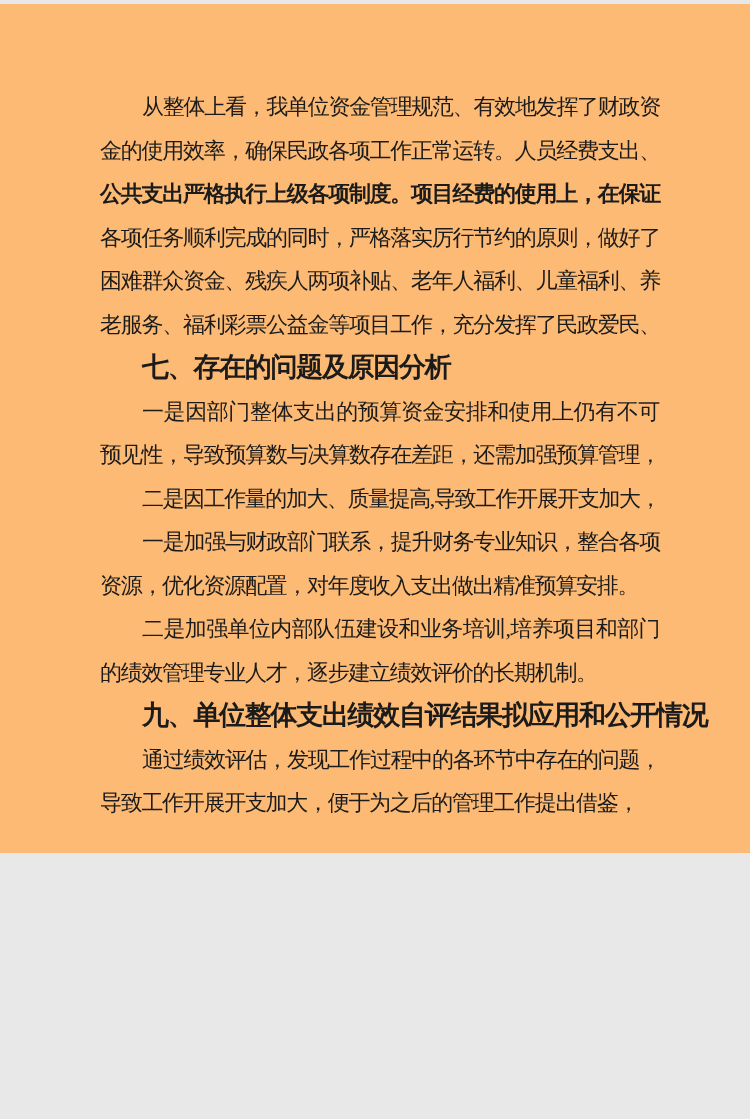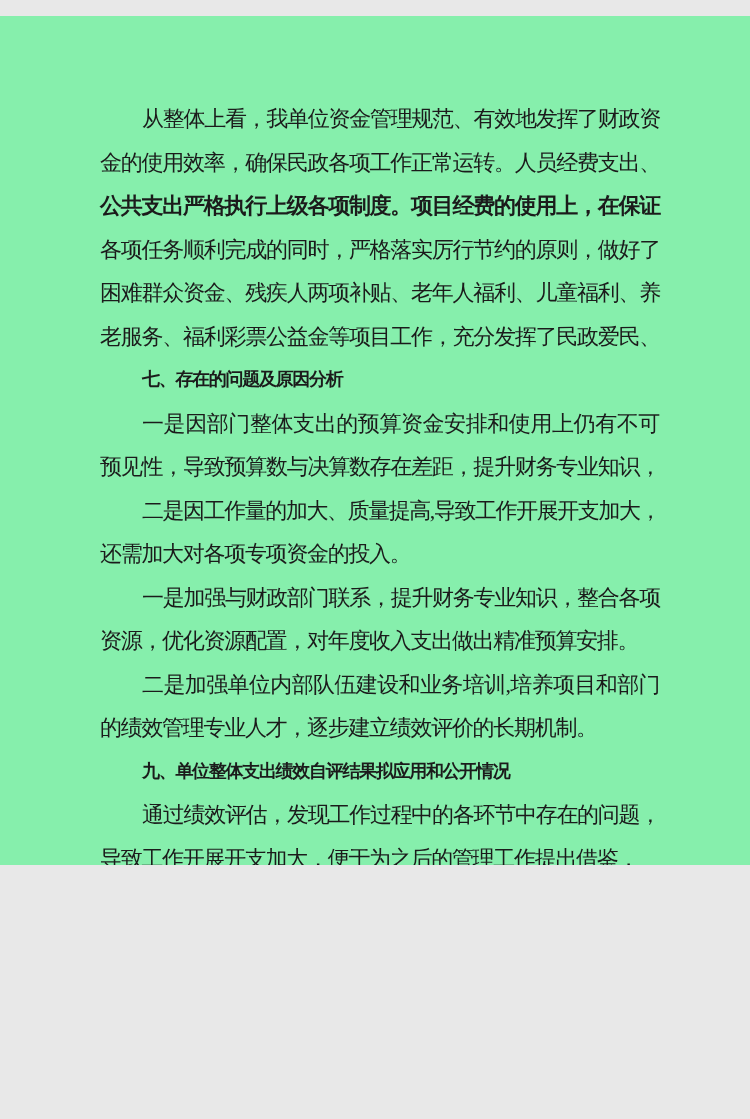--- a/index.html
+++ b/index.html
@@ -1,30 +1,30 @@
 <!DOCTYPE html>
 <html><head>
 <meta charset="utf-8">
 <style>
   html,body{margin:0;padding:0;background:#e8e8e8;}
   .page{
-    position:relative;width:750px;height:849px;background:#86efac;
+    position:relative;width:750px;height:849px;background:#fdba74;
     font-family:"Liberation Serif","DejaVu Serif",serif;
-    color:#1b1b1b;overflow:hidden;margin:16px auto;
+    color:#1b1b1b;overflow:hidden;margin:4px auto;
   }
   .doc-body{position:absolute;left:100px;top:81px;width:560px;}
   .block{margin:0;padding:0;}
   .line{
     height:43.5px;line-height:43.5px;white-space:nowrap;
     font-size:22px;overflow:visible;
   }
   .line.first{padding-left:42px;}
   .heading .line{
     font-family:"Liberation Sans","DejaVu Sans",sans-serif;
-    font-weight:700;font-size:18px;
+    font-weight:700;font-size:27px;
   }
   .footer{
     position:absolute;left:103px;top:1040px;height:30px;line-height:30px;
     font-size:21px;letter-spacing:1px;color:#222222;
   }
 </style>
 </head>
 <body>
 
 <div class="page">
@@ -35,25 +35,24 @@
         <div class="line"><span style="letter-spacing: -1.26px; font-weight: bold;">公共支出严格执行上级各项制度。项目经费的使用上，在保证</span></div>
         <div class="line"><span style="letter-spacing: -1.26px;">各项任务顺利完成的同时，严格落实厉行节约的原则，做好了</span></div>
         <div class="line"><span style="letter-spacing: -1.26px;">困难群众资金、残疾人两项补贴、老年人福利、儿童福利、养</span></div>
         <div class="line"><span style="letter-spacing: -1.26px; text-align: right;">老服务、福利彩票公益金等项目工作，充分发挥了民政爱民、</span></div>
       </div>
       <div class="block heading">
         <div class="line first last"><span style="letter-spacing: -1.3px;">七、存在的问题及原因分析</span></div>
       </div>
       <div class="block para">
         <div class="line first"><span style="letter-spacing: -0.42px;">一是因部门整体支出的预算资金安排和使用上仍有不可</span></div>
-        <div class="line"><span style="letter-spacing: -1.26px;">预见性，导致预算数与决算数存在差距，提升财务专业知识，</span></div>
+        <div class="line"><span style="letter-spacing: -1.26px;">预见性，导致预算数与决算数存在差距，还需加强预算管理，</span></div>
       </div>
       <div class="block para">
         <div class="line first"><span style="letter-spacing: -1.44px;">二是因工作量的加大、质量提高,导致工作开展开支加大，</span></div>
-        <div class="line last"><span style="letter-spacing: -1.3px;">还需加大对各项专项资金的投入。</span></div>
       </div>
       <div class="block para">
         <div class="line first"><span style="letter-spacing: -1.28px;">一是加强与财政部门联系，提升财务专业知识，整合各项</span></div>
         <div class="line last"><span style="letter-spacing: -1.3px;">资源，优化资源配置，对年度收入支出做出精准预算安排。</span></div>
       </div>
       <div class="block para">
         <div class="line first"><span style="letter-spacing: -0.62px;">二是加强单位内部队伍建设和业务培训,培养项目和部门</span></div>
         <div class="line last"><span style="letter-spacing: -1.3px;">的绩效管理专业人才，逐步建立绩效评价的长期机制。</span></div>
       </div>
       <div class="block heading">

